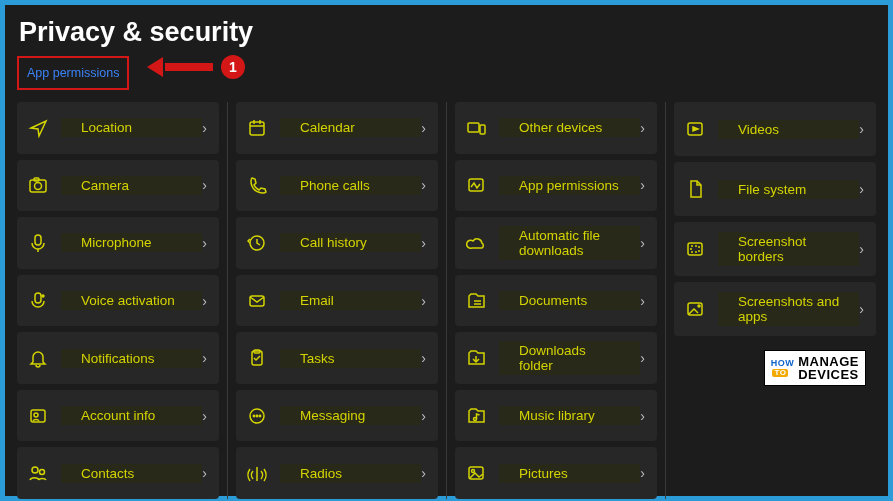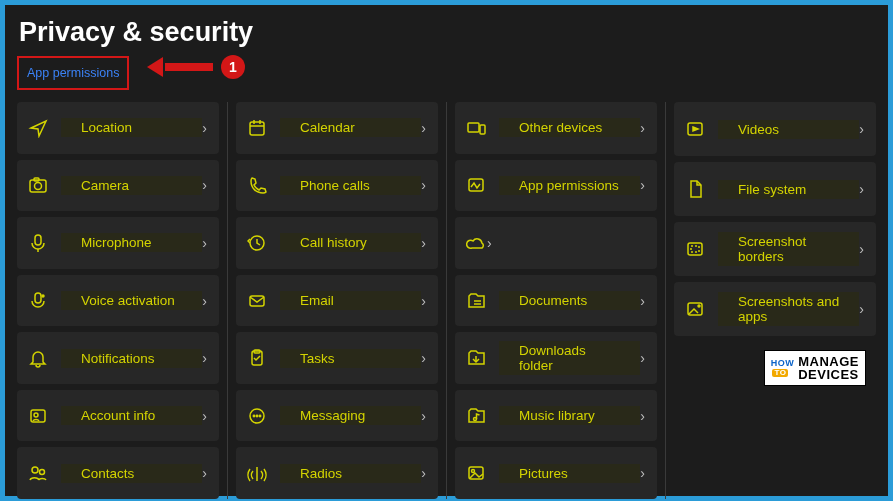--- a/index.html
+++ b/index.html
@@ -294,20 +294,21 @@
           </span>
           <span class="label">App permissions</span>
           <span class="chev">›</span>
         </div>
         <div class="tile">
           <span class="ico">
             <svg viewBox="0 0 20 20">
               <use href="#i-cloud"></use>
             </svg>
           </span>
+          <span class="label">Automatic file downloads</span>
           <span class="chev">›</span>
         </div>
         <div class="tile">
           <span class="ico">
             <svg viewBox="0 0 20 20">
               <use href="#i-doc"></use>
             </svg>
           </span>
           <span class="label">Documents</span>
           <span class="chev">›</span>

